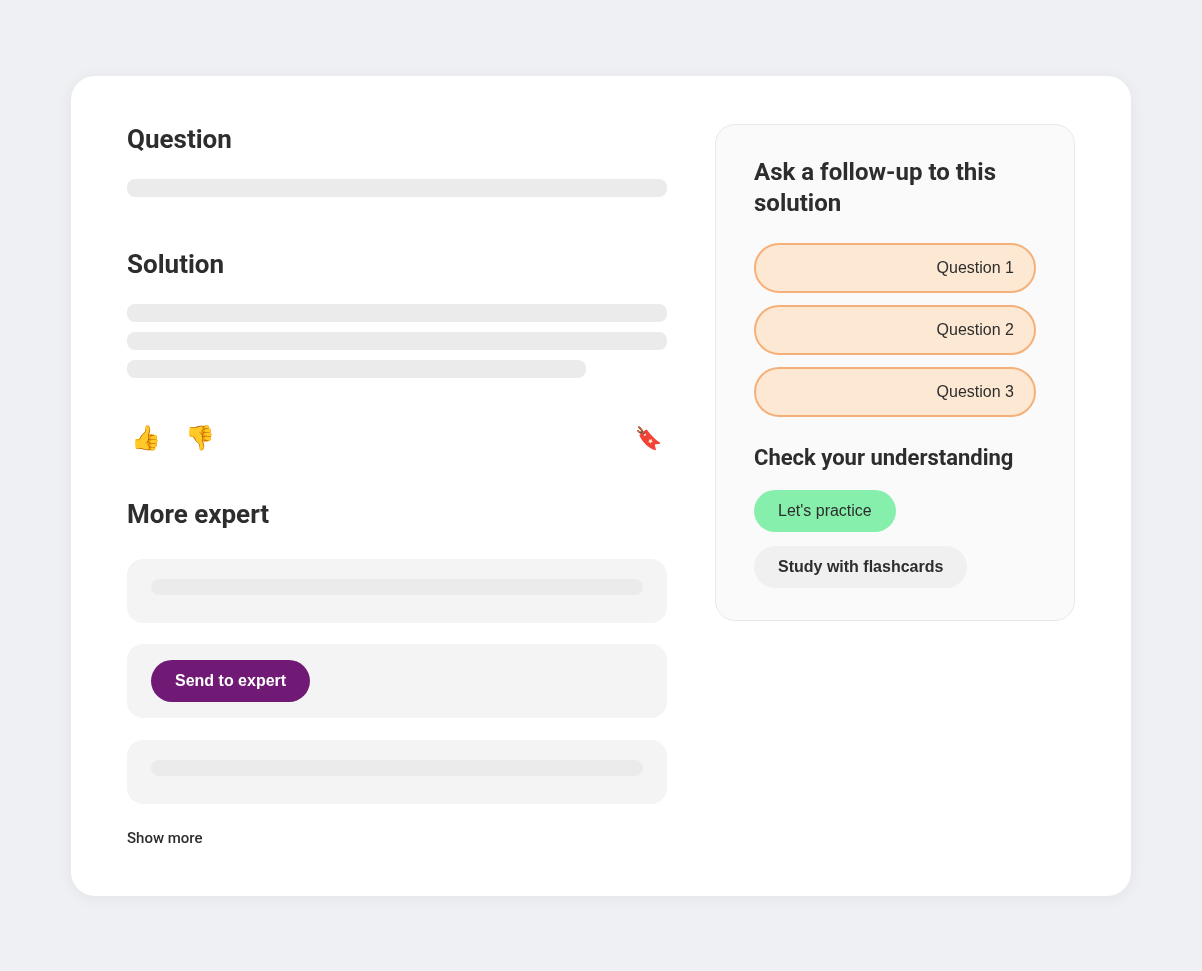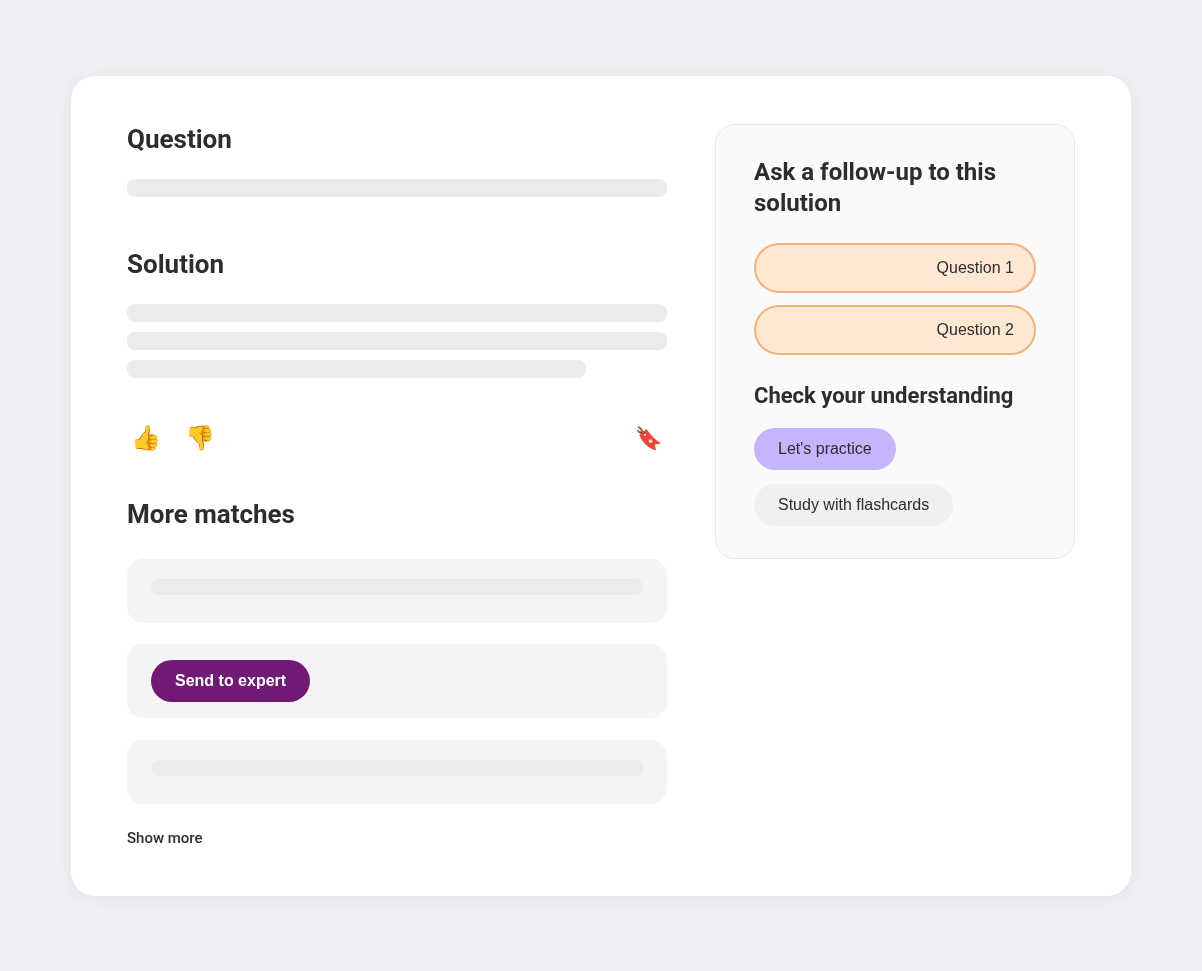--- a/index.html
+++ b/index.html
@@ -174,40 +174,40 @@
       font-size: 22px;
       font-weight: 700;
       color: #2d2d2d;
       margin-top: 28px;
       margin-bottom: 20px;
     }
 
     .practice-btn {
       display: block;
       width: fit-content;
-      background: #c4b5fd;
+      background: #86efac;
       border: none;
       border-radius: 50px;
       padding: 12px 24px;
       font-size: 16px;
       font-weight: 500;
       color: #2d2d2d;
       cursor: pointer;
       margin-bottom: 14px;
     }
 
     .flashcards-btn {
       display: block;
       width: fit-content;
       background: #f0f0f0;
       border: none;
       border-radius: 50px;
       padding: 12px 24px;
       font-size: 16px;
-      font-weight: 400;
+      font-weight: 700;
       color: #2d2d2d;
       cursor: pointer;
     }
   </style>
 </head>
 <body>
 
 <div class="main-card">
 
   <div class="left-panel">
@@ -231,21 +231,21 @@
         </button>
         <button class="icon-btn">
           <span>👎</span>
         </button>
       </div>
       <button class="icon-btn">
         <span class="bookmark-icon">🔖</span>
       </button>
     </div>
 
-    <h2 class="more-matches-title">More matches</h2>
+    <h2 class="more-matches-title">More expert</h2>
 
     <div class="match-card">
       <div class="skeleton-bar full" style="margin-bottom:0; height:16px;"></div>
     </div>
 
     <div class="send-expert-card">
       <button class="send-expert-btn">Send to expert</button>
     </div>
 
     <div class="match-card">
@@ -255,20 +255,21 @@
     <span class="show-more">Show more</span>
   </div>
 
   <div class="right-panel">
     <div class="right-card">
 
       <h2 class="followup-title">Ask a follow-up to this solution</h2>
 
       <button class="followup-btn">Question 1</button>
       <button class="followup-btn">Question 2</button>
+      <button class="followup-btn">Question 3</button>
 
       <h3 class="check-title">Check your understanding</h3>
 
       <button class="practice-btn">Let's practice</button>
       <button class="flashcards-btn">Study with flashcards</button>
 
     </div>
   </div>
 </div>
 

